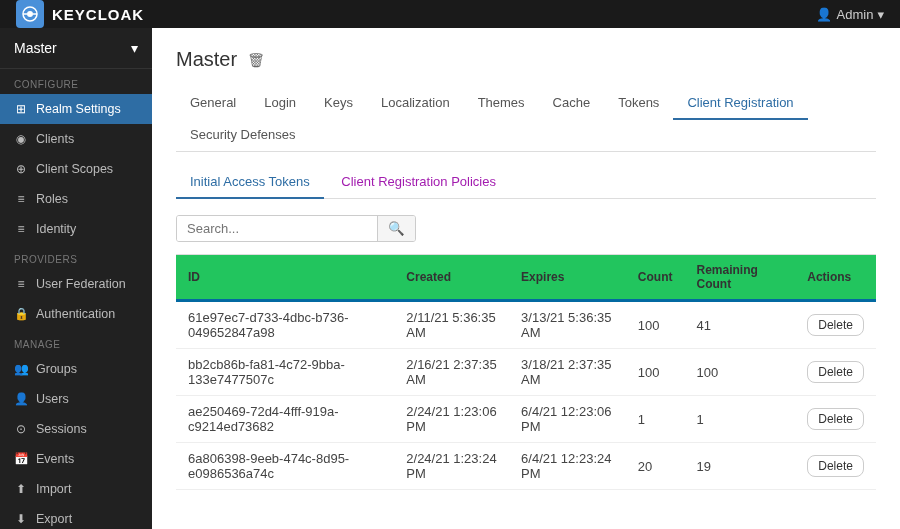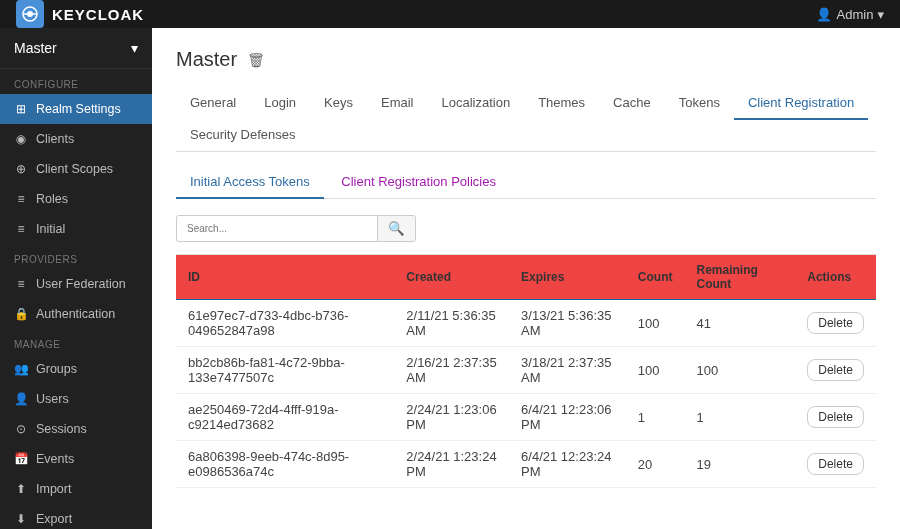--- a/index.html
+++ b/index.html
@@ -154,21 +154,21 @@
       display: flex;
       align-items: center;
       border: 1px solid #ccc;
       border-radius: 3px;
       overflow: hidden;
     }
     .search-input {
       border: none;
       outline: none;
       padding: 5px 10px;
-      font-size: 10px;
+      font-size: 13px;
       width: 200px;
       color: #555;
     }
     .search-btn {
       background: #f5f5f5;
       border: none;
       border-left: 1px solid #ccc;
       padding: 5px 10px;
       cursor: pointer;
       color: #555;
@@ -183,23 +183,23 @@
       color: #333;
     }
 
     
     table {
       width: 100%;
       border-collapse: collapse;
       font-size: 13px;
     }
     thead tr {
-      background: #ef4444;
+      background: #22c55e;
       border-top: 1px solid #ddd;
-      border-bottom: 1px solid #0369a1;
+      border-bottom: 3px solid #0369a1;
     }
     thead th {
       padding: 8px 12px;
       text-align: left;
       font-weight: 600;
       color: #333;
       font-size: 12px;
     }
     tbody tr {
       border-bottom: 1px solid #eee;
@@ -261,21 +261,21 @@
     <div class="sidebar-item">
       <span class="si-icon">⊕</span>
       <span>Client Scopes</span>
     </div>
     <div class="sidebar-item">
       <span class="si-icon">≡</span>
       <span>Roles</span>
     </div>
     <div class="sidebar-item">
       <span class="si-icon">≡</span>
-      <span>Initial</span>
+      <span>Identity</span>
     </div>
 
     <div class="sidebar-section-label">Providers</div>
 
     <div class="sidebar-item">
       <span class="si-icon">≡</span>
       <span>User Federation</span>
     </div>
     <div class="sidebar-item">
       <span class="si-icon">🔒</span>
@@ -314,21 +314,20 @@
     <div class="page-header">
       <span class="page-title">Master</span>
       <span class="trash-icon">🗑</span>
     </div>
 
     <div class="tabs-container">
       <div class="tabs-row">
         <div class="tab-item">General</div>
         <div class="tab-item">Login</div>
         <div class="tab-item">Keys</div>
-        <div class="tab-item">Email</div>
         <div class="tab-item">Localization</div>
         <div class="tab-item">Themes</div>
         <div class="tab-item">Cache</div>
         <div class="tab-item">Tokens</div>
         <div class="tab-item active">Client Registration</div>
       </div>
       <div class="tabs-row" style="margin-top:0;">
         <div class="tab-item">Security Defenses</div>
       </div>
     </div>

